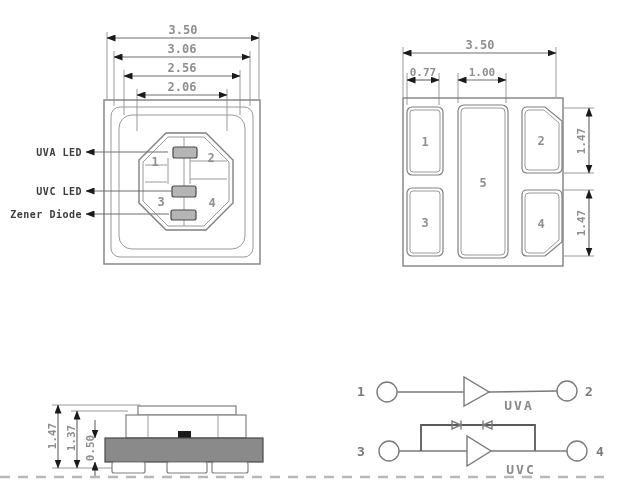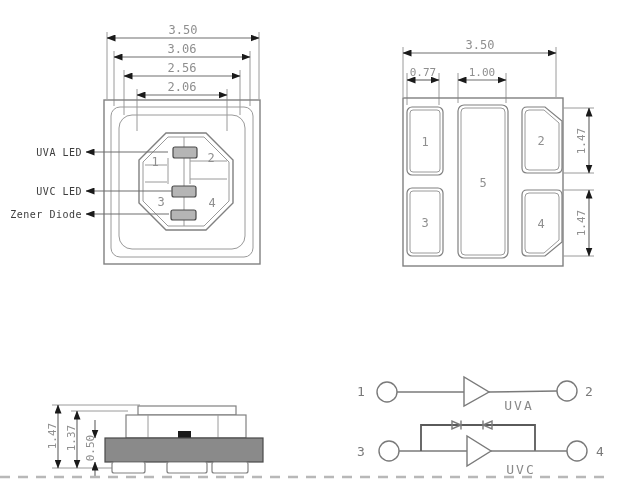--- a/index.html
+++ b/index.html
@@ -1,17 +1,17 @@
 <!DOCTYPE html>
 <html><head>
 <meta charset="utf-8">
 <style>
   html,body{margin:0;padding:0;background:#ffffff;}
   #canvas{position:relative;width:606px;height:484px;background:#ffffff;overflow:hidden;
-          font-family:"DejaVu Sans Mono","Liberation Mono",monospace;}
+          font-family:"DejaVu Sans Mono","Liberation Mono",monospace;font-weight:bold;}
   svg{position:absolute;left:0;top:0;}
   text{font-family:"DejaVu Sans Mono","Liberation Mono",monospace;}
   .dimtxt{fill:#8f8f8f;font-size:12px;}
   .dimtxt-sm{fill:#8f8f8f;font-size:11px;}
   .padnum{fill:#8f8f8f;font-size:12px;}
   .leadtxt{fill:#3d3d3d;font-size:10px;letter-spacing:0.5px;}
   .pintxt{fill:#7a7a7a;font-size:13px;}
   .ckttxt{fill:#8a8a8a;font-size:13px;letter-spacing:2px;}
   .oline{stroke:#808080;stroke-width:1.4;fill:none;}
   .oline-thin{stroke:#9a9a9a;stroke-width:1;fill:none;}

